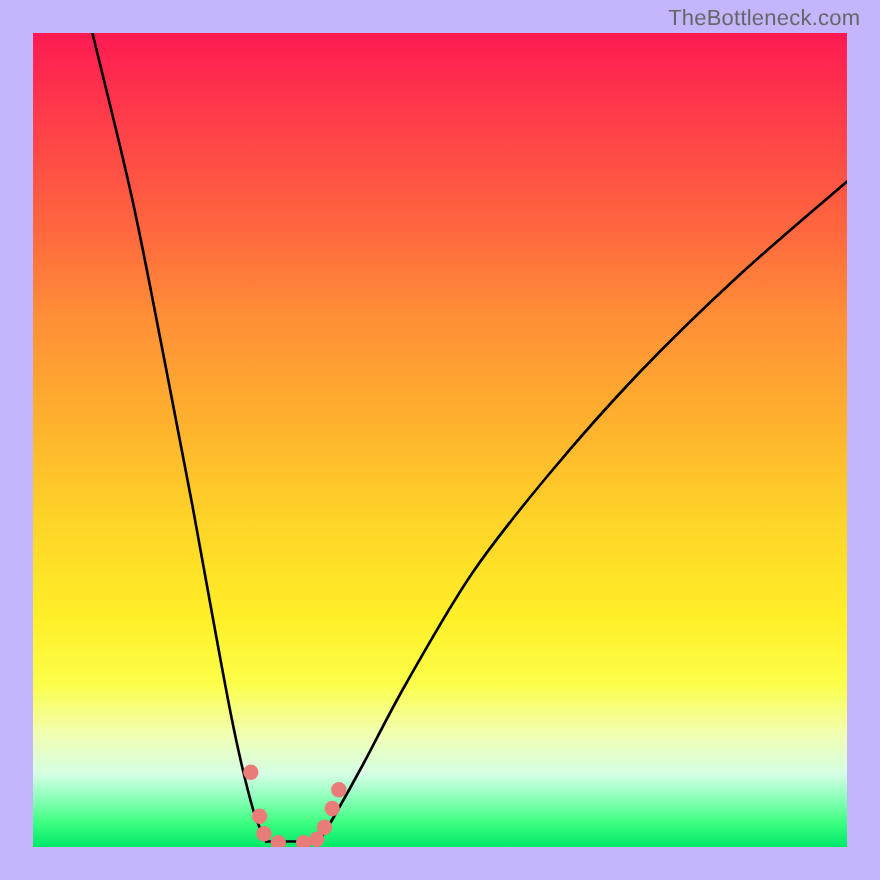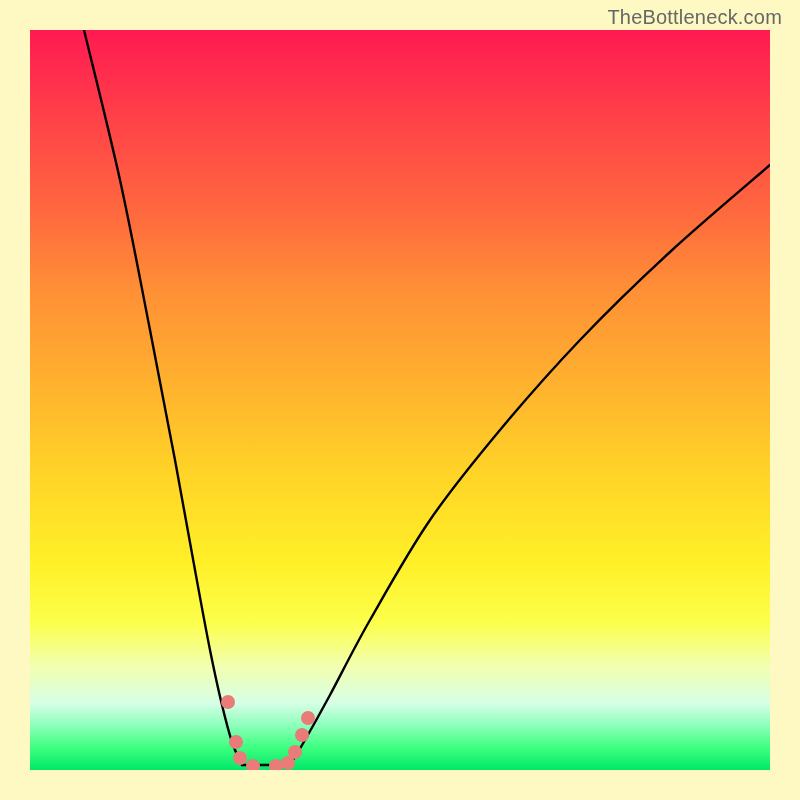--- a/index.html
+++ b/index.html
@@ -8,21 +8,21 @@
     width: 800px;
     height: 800px;
     background: #000;
     overflow: hidden;
     font-family: Arial, Helvetica, sans-serif;
   }
   .frame {
     position: absolute;
     left: 0; top: 0;
     width: 800px; height: 800px;
-    background: #fef9c3;
+    background: #c4b5fd;
   }
   .plot {
     position: absolute;
     left: 30px;
     top: 30px;
     width: 740px;
     height: 740px;
     overflow: hidden;
   }
   .gradient {

